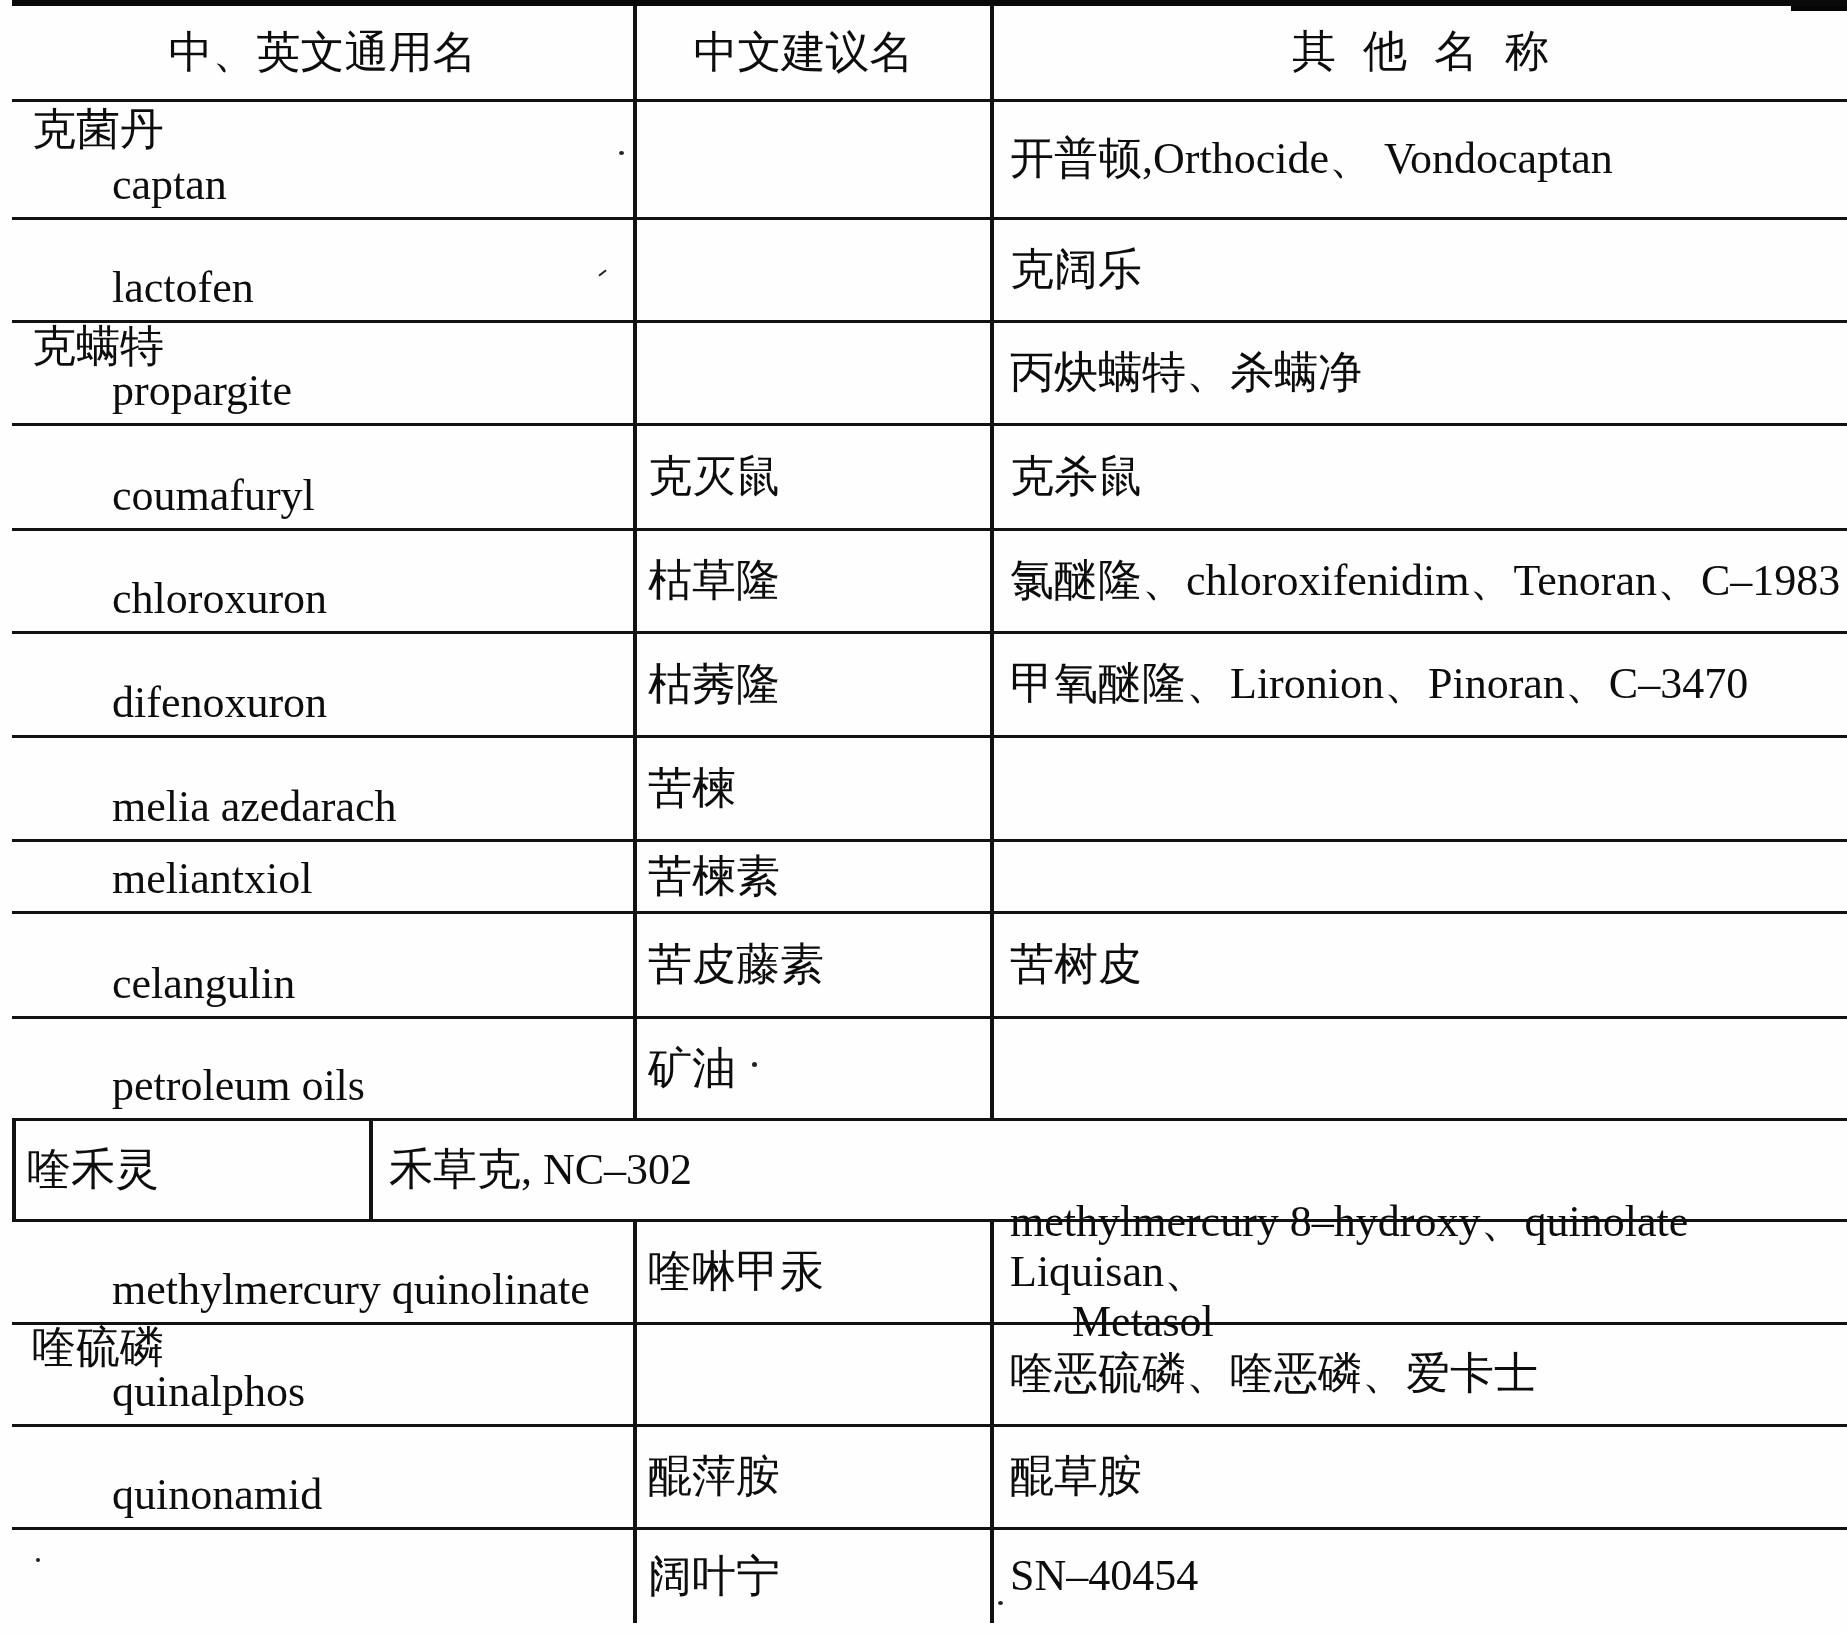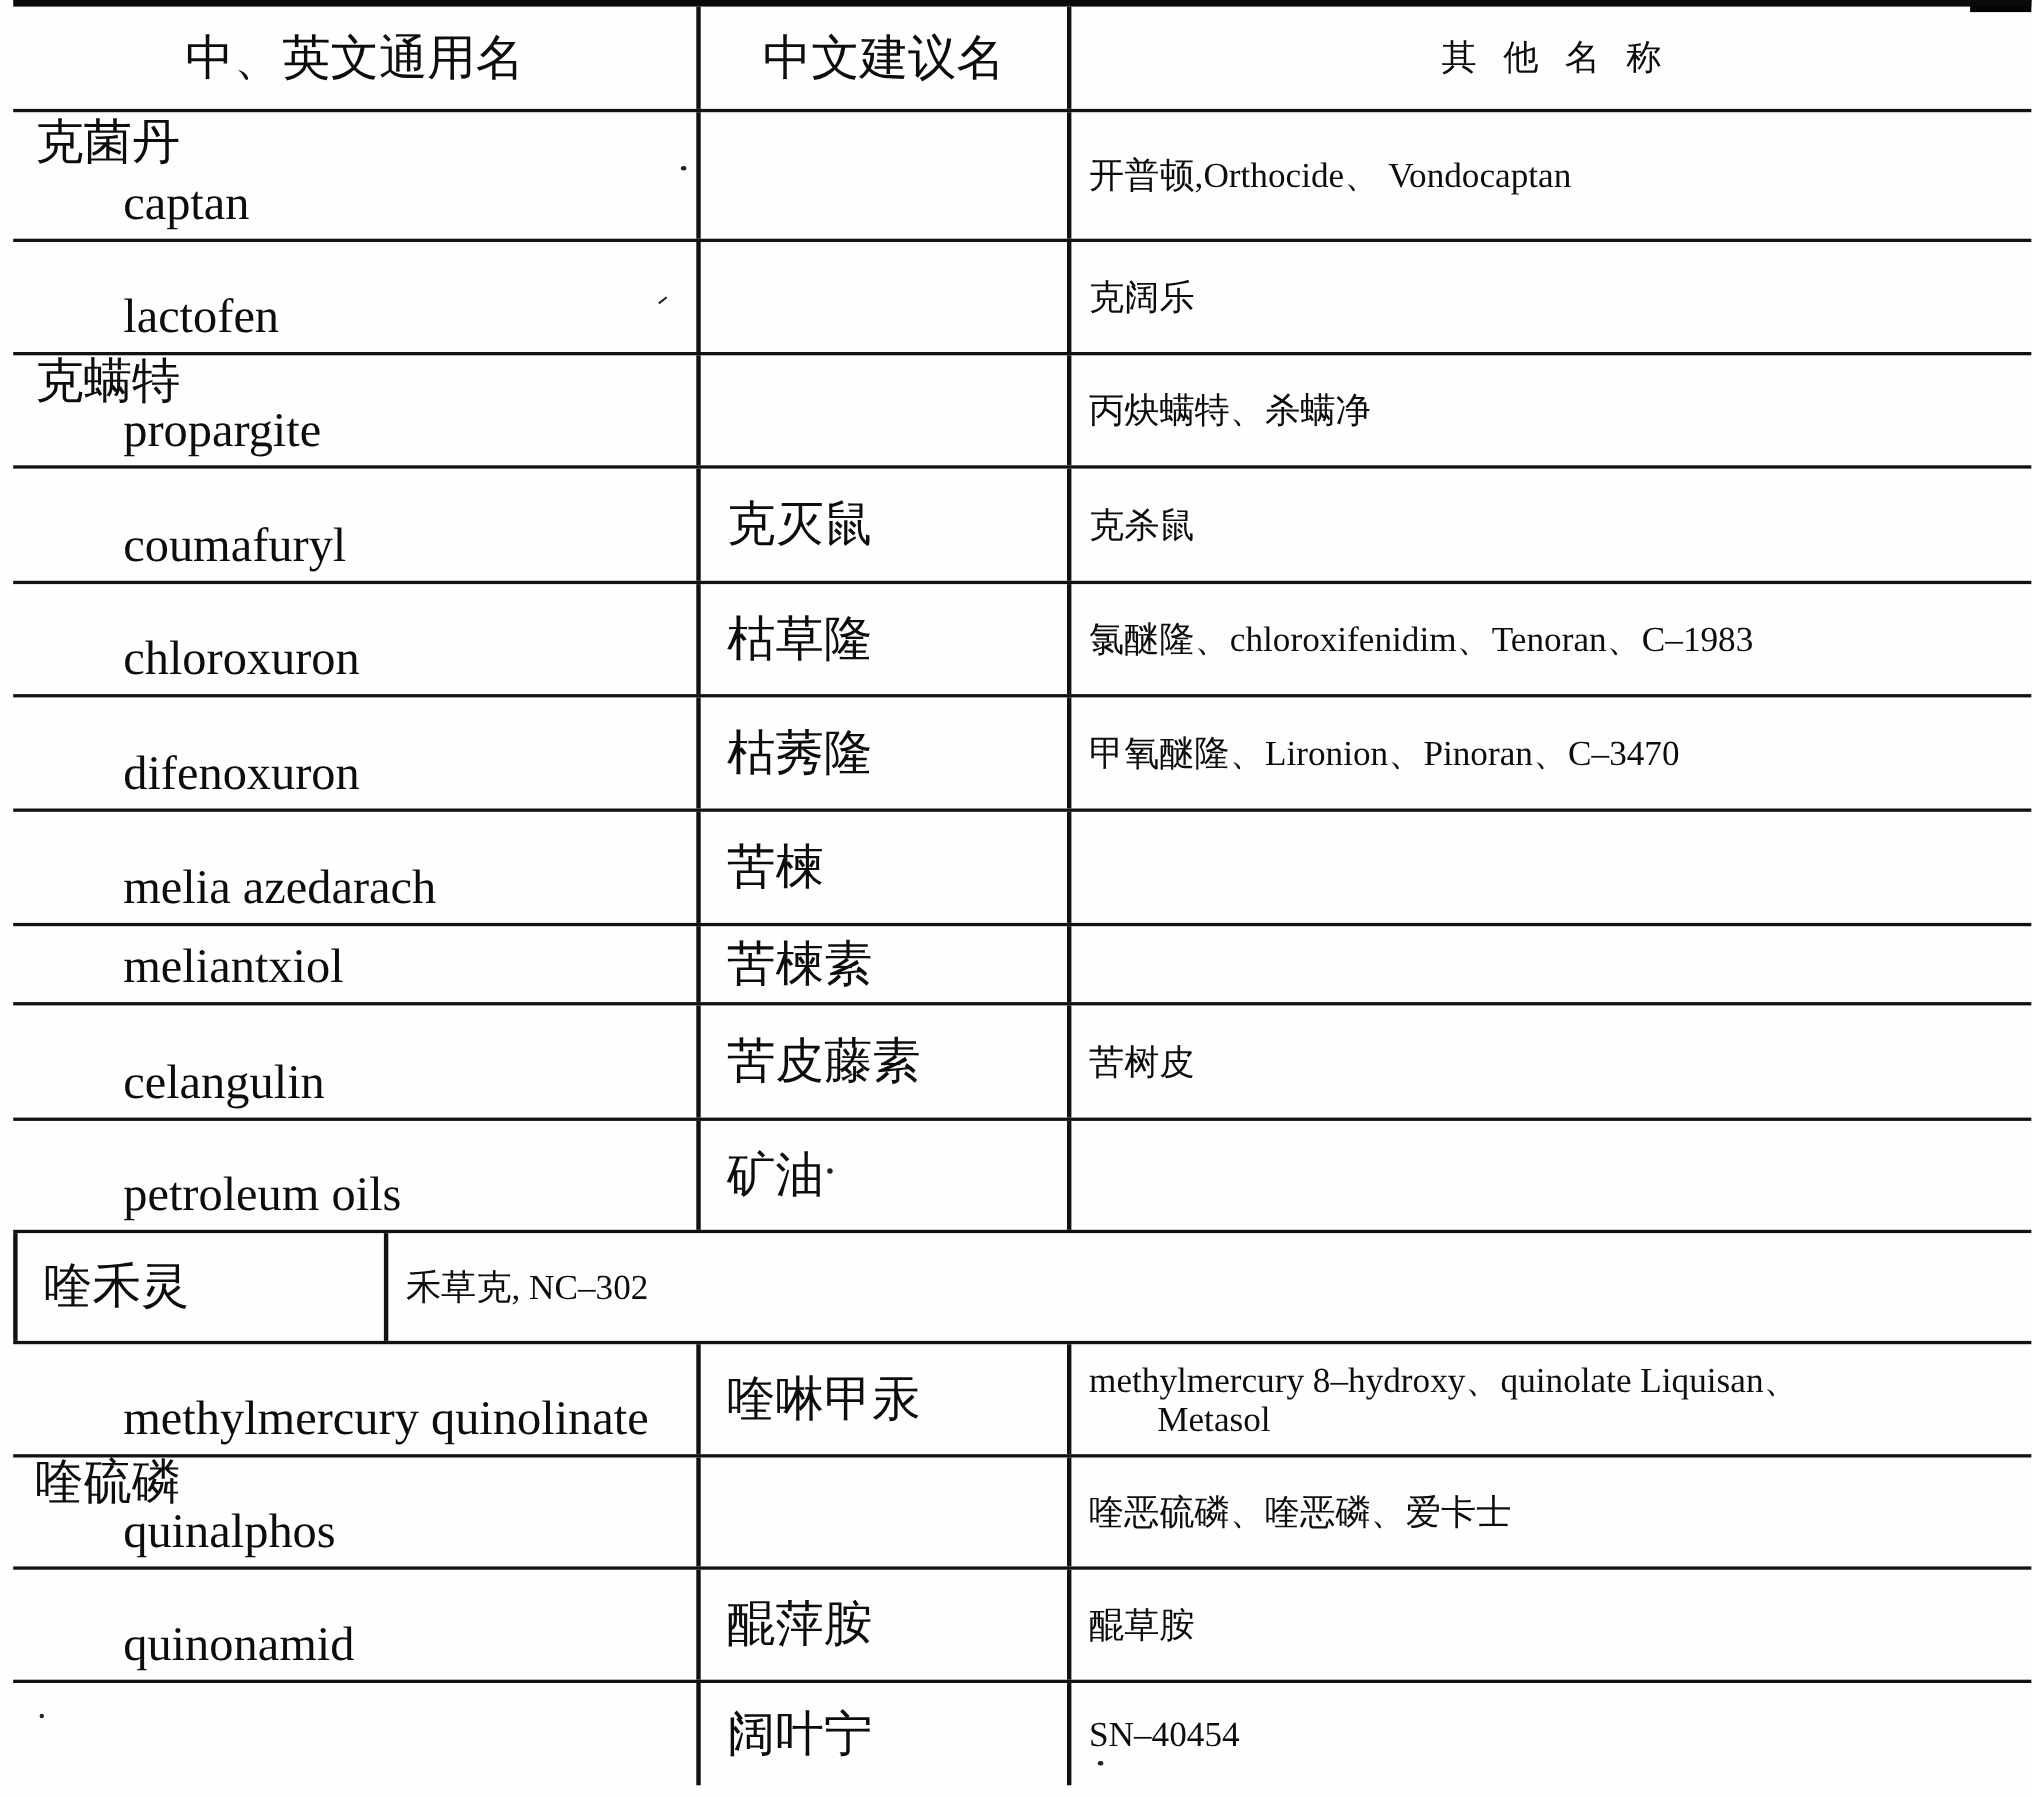--- a/index.html
+++ b/index.html
@@ -27,28 +27,29 @@
     display:flex;flex-direction:column;justify-content:flex-end;
     font-size:44px;line-height:1.0;
   }
   .c1 .cn{margin-bottom:auto;padding-left:20px;padding-top:6px;}
   .c1 .en{padding-left:100px;padding-bottom:10px;}
   .c2{
     width:337px;
     border-left:4px solid #121212;
     display:flex;flex-direction:column;justify-content:center;
     font-size:44px;line-height:1.0;
-    padding-left:24px;
+    padding-left:11px;
   }
   .c3{
     flex:1;
     border-left:4px solid #121212;
     display:flex;flex-direction:column;justify-content:center;
-    font-size:32px;line-height:1.14;
+    font-size:44px;line-height:1.14;
     padding-left:16px;
+    margin-left:20px;
   }
   .c3 .l2{padding-left:62px;}
   .c1 span:empty,.c2 span:empty,.c3 span:empty{display:none;}
   .hrow .c1{justify-content:center;align-items:center;}
   .hrow .c1 .hspan{margin:0;padding:0;}
   .hrow .c2{align-items:center;padding-left:0;}
   .hrow .c3{align-items:center;padding-left:0;word-spacing:16px;}
   .speck{position:absolute;background:#222;}
   .s1{left:598px;top:272px;width:9px;height:2px;transform:rotate(-38deg);}
   .s2{left:619px;top:151px;width:5px;height:4px;border-radius:50%;}

